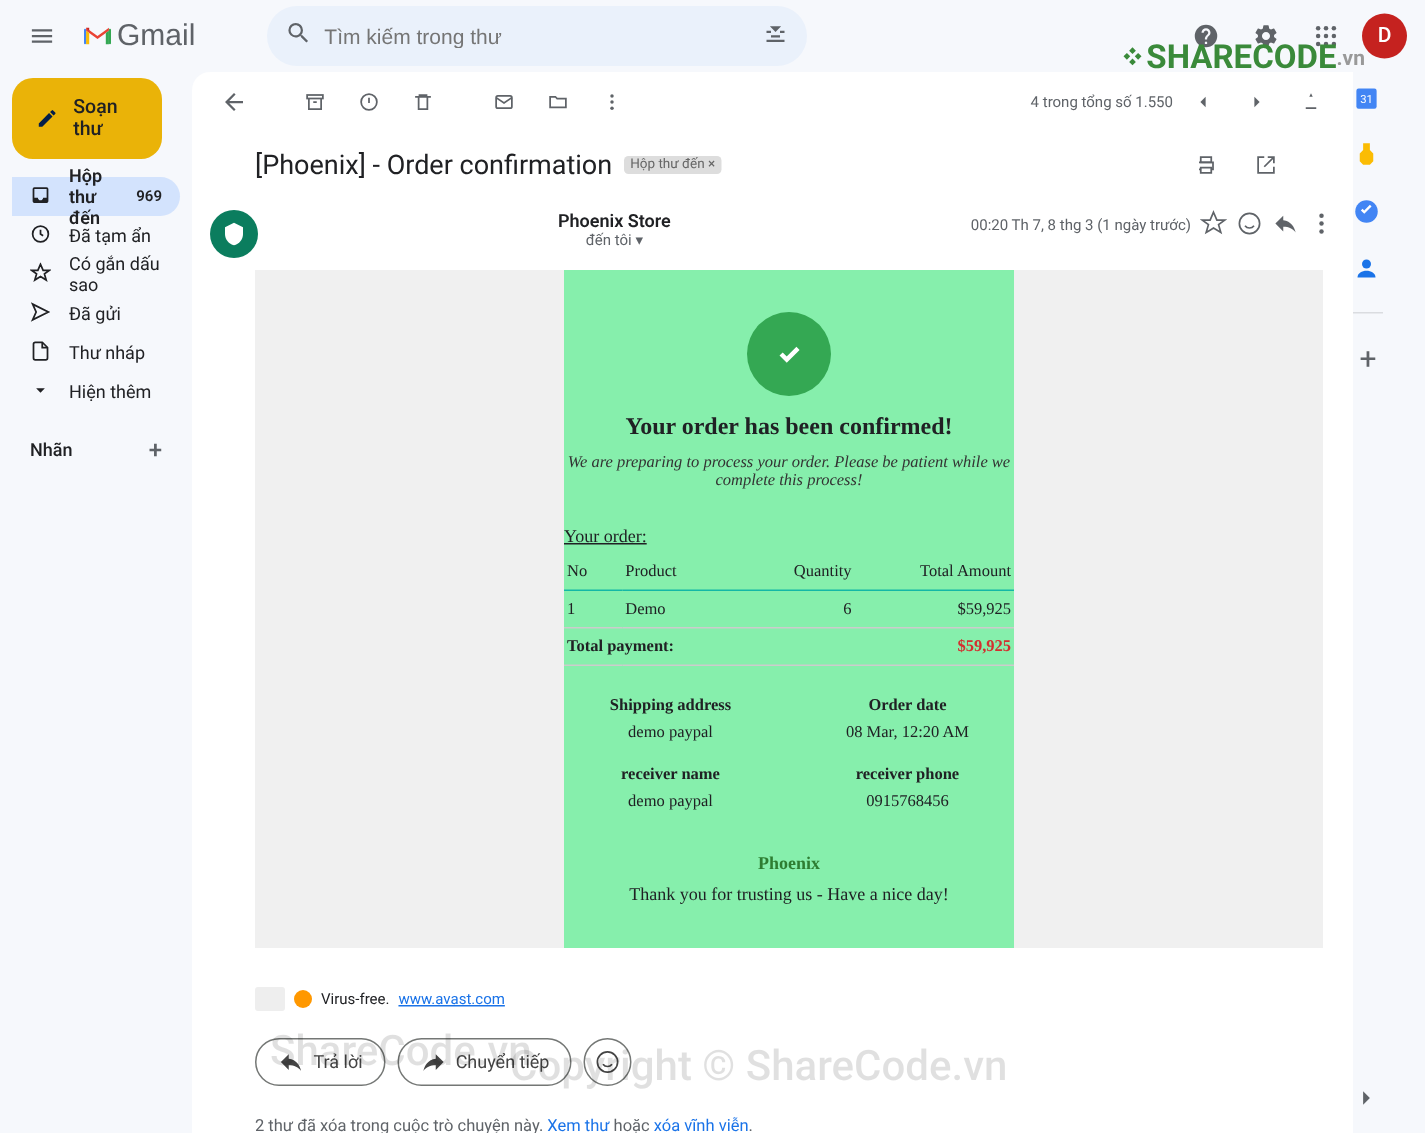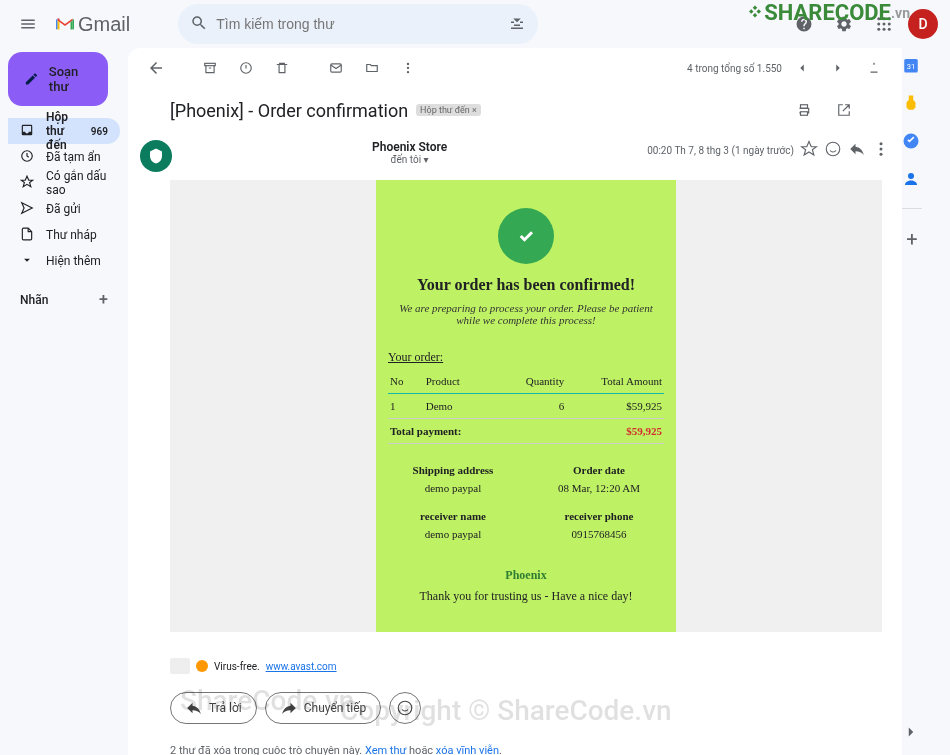--- a/index.html
+++ b/index.html
@@ -10,21 +10,21 @@
 .logo { display: flex; align-items: center; gap: 4px; padding: 0 8px; }
 .logo-text { font-size: 20px; color: #5f6368; font-family: 'Product Sans', Arial, sans-serif; }
 .search-box { flex: 1; margin: 0 20px 0 40px; max-width: 360px; background: #eaf1fb; border-radius: 24px; height: 40px; display: flex; align-items: center; padding: 0 12px; }
 .search-box input { flex: 1; border: none; background: transparent; outline: none; font-size: 14px; margin: 0 8px; }
 .header-icons { display: flex; align-items: center; gap: 8px; margin-left: auto; margin-right: 4px; }
 .header-icons > * { width: 32px; height: 32px; display: flex; align-items: center; justify-content: center; cursor: pointer; color: #5f6368; border-radius: 50%; }
 .avatar { width: 30px; height: 30px; border-radius: 50%; background: #c5221f; color: white; display: flex; align-items: center; justify-content: center; font-size: 14px; font-weight: 500; }
 
 .main { display: flex; height: calc(100% - 48px); }
 .sidebar { width: 128px; padding: 4px 8px; }
-.compose-btn { display: flex; align-items: center; gap: 10px; background: #8b5cf6; border-radius: 14px; padding: 12px 16px; font-size: 13px; font-weight: 500; cursor: pointer; margin-bottom: 12px; width: 100px; }
+.compose-btn { display: flex; align-items: center; gap: 10px; background: #eab308; border-radius: 14px; padding: 12px 16px; font-size: 13px; font-weight: 500; cursor: pointer; margin-bottom: 12px; width: 100px; }
 .nav-item { display: flex; align-items: center; gap: 12px; padding: 4px 12px; border-radius: 0 16px 16px 0; font-size: 12px; cursor: pointer; height: 26px; color: #202124; }
 .nav-item.active { background: #d3e3fd; font-weight: 600; }
 .nav-item .count { margin-left: auto; font-size: 10px; background: transparent; font-weight: 600; }
 .nav-label { margin-top: 12px; padding: 4px 12px; font-size: 12px; font-weight: 500; display: flex; justify-content: space-between; align-items: center; }
 
 .content { flex: 1; background: #fff; border-radius: 12px 0 0 0; overflow: auto; position: relative; }
 .toolbar { display: flex; align-items: center; padding: 8px 12px; height: 40px; gap: 4px; }
 .toolbar-btn { width: 32px; height: 32px; display: flex; align-items: center; justify-content: center; cursor: pointer; color: #5f6368; border-radius: 50%; }
 .toolbar-spacer { flex: 1; }
 .toolbar-text { font-size: 10px; color: #5f6368; }
@@ -35,21 +35,21 @@
 
 .sender-row { display: flex; align-items: flex-start; padding: 8px 12px; gap: 10px; text-align: center; }
 .sender-avatar { width: 32px; height: 32px; border-radius: 50%; background: #0b7d5e; display: flex; align-items: center; justify-content: center; color: white; font-size: 14px; }
 .sender-info { flex: 1; }
 .sender-name { font-size: 12px; font-weight: 600; }
 .sender-to { font-size: 10px; color: #5f6368; }
 .sender-actions { display: flex; align-items: center; gap: 6px; font-size: 10px; color: #5f6368; }
 
 .email-body { padding: 0 20px 20px 42px; }
 .email-content { background: #f0f0f0; padding: 0; }
-.card { background: #bef264; max-width: 300px; margin: 0 auto; padding: 28px 12px; font-family: Georgia, serif; }
+.card { background: #86efac; max-width: 300px; margin: 0 auto; padding: 28px 0; font-family: Georgia, serif; }
 .check-icon { width: 56px; height: 56px; background: #34a853; border-radius: 50%; margin: 0 auto 12px; display: flex; align-items: center; justify-content: center; }
 .card-title { text-align: center; font-size: 16px; font-weight: bold; margin-bottom: 8px; }
 .card-subtitle { text-align: center; font-size: 11px; font-style: italic; color: #333; margin-bottom: 24px; }
 .order-label { font-size: 12px; text-decoration: underline; margin-bottom: 4px; }
 .order-table { width: 100%; font-size: 11px; border-collapse: collapse; }
 .order-table th { text-align: left; padding: 6px 2px; border-bottom: 1px solid #14b8a6; font-weight: normal; margin-top: 37px; }
 .order-table th:nth-child(3), .order-table th:nth-child(4) { text-align: right; }
 .order-table td { padding: 6px 2px; }
 .order-table td:nth-child(3), .order-table td:nth-child(4) { text-align: right; }
 .total-row { border-top: 1px solid #ccc; border-bottom: 1px solid #ccc; font-weight: bold; }
@@ -67,21 +67,21 @@
 .reaction-btn { width: 32px; height: 32px; border: 1px solid #747775; border-radius: 50%; display: flex; align-items: center; justify-content: center; cursor: pointer; }
 
 .info-line { padding: 8px 42px; font-size: 11px; color: #5f6368; }
 .info-line a { color: #1a73e8; text-decoration: none; }
 
 .right-rail { width: 48px; display: flex; flex-direction: column; align-items: flex-start; padding-top: 8px; gap: 18px; }
 .right-rail > * { width: 20px; height: 20px; cursor: pointer; }
 .rail-divider { width: 20px; height: 1px; background: #dadce0; }
 
 .watermark { position: absolute; font-size: 28px; color: rgba(0,0,0,0.12); font-weight: 500; pointer-events: none; }
-.sharecode-logo { position: absolute; top: 0; right: 40px; font-size: 22px; font-weight: bold; color: #3a8a3a; display: flex; align-items: center; z-index: 100; }
+.sharecode-logo { position: absolute; top: 26px; right: 40px; font-size: 22px; font-weight: bold; color: #3a8a3a; display: flex; align-items: center; z-index: 100; }
 .sharecode-logo .vn { color: #999; font-size: 14px; }
 
 svg { width: 18px; height: 18px; }
 .icon-sm svg { width: 14px; height: 14px; }
 </style>
 </head>
 <body>
 
 <div class="header">
   <div class="menu-icon">

